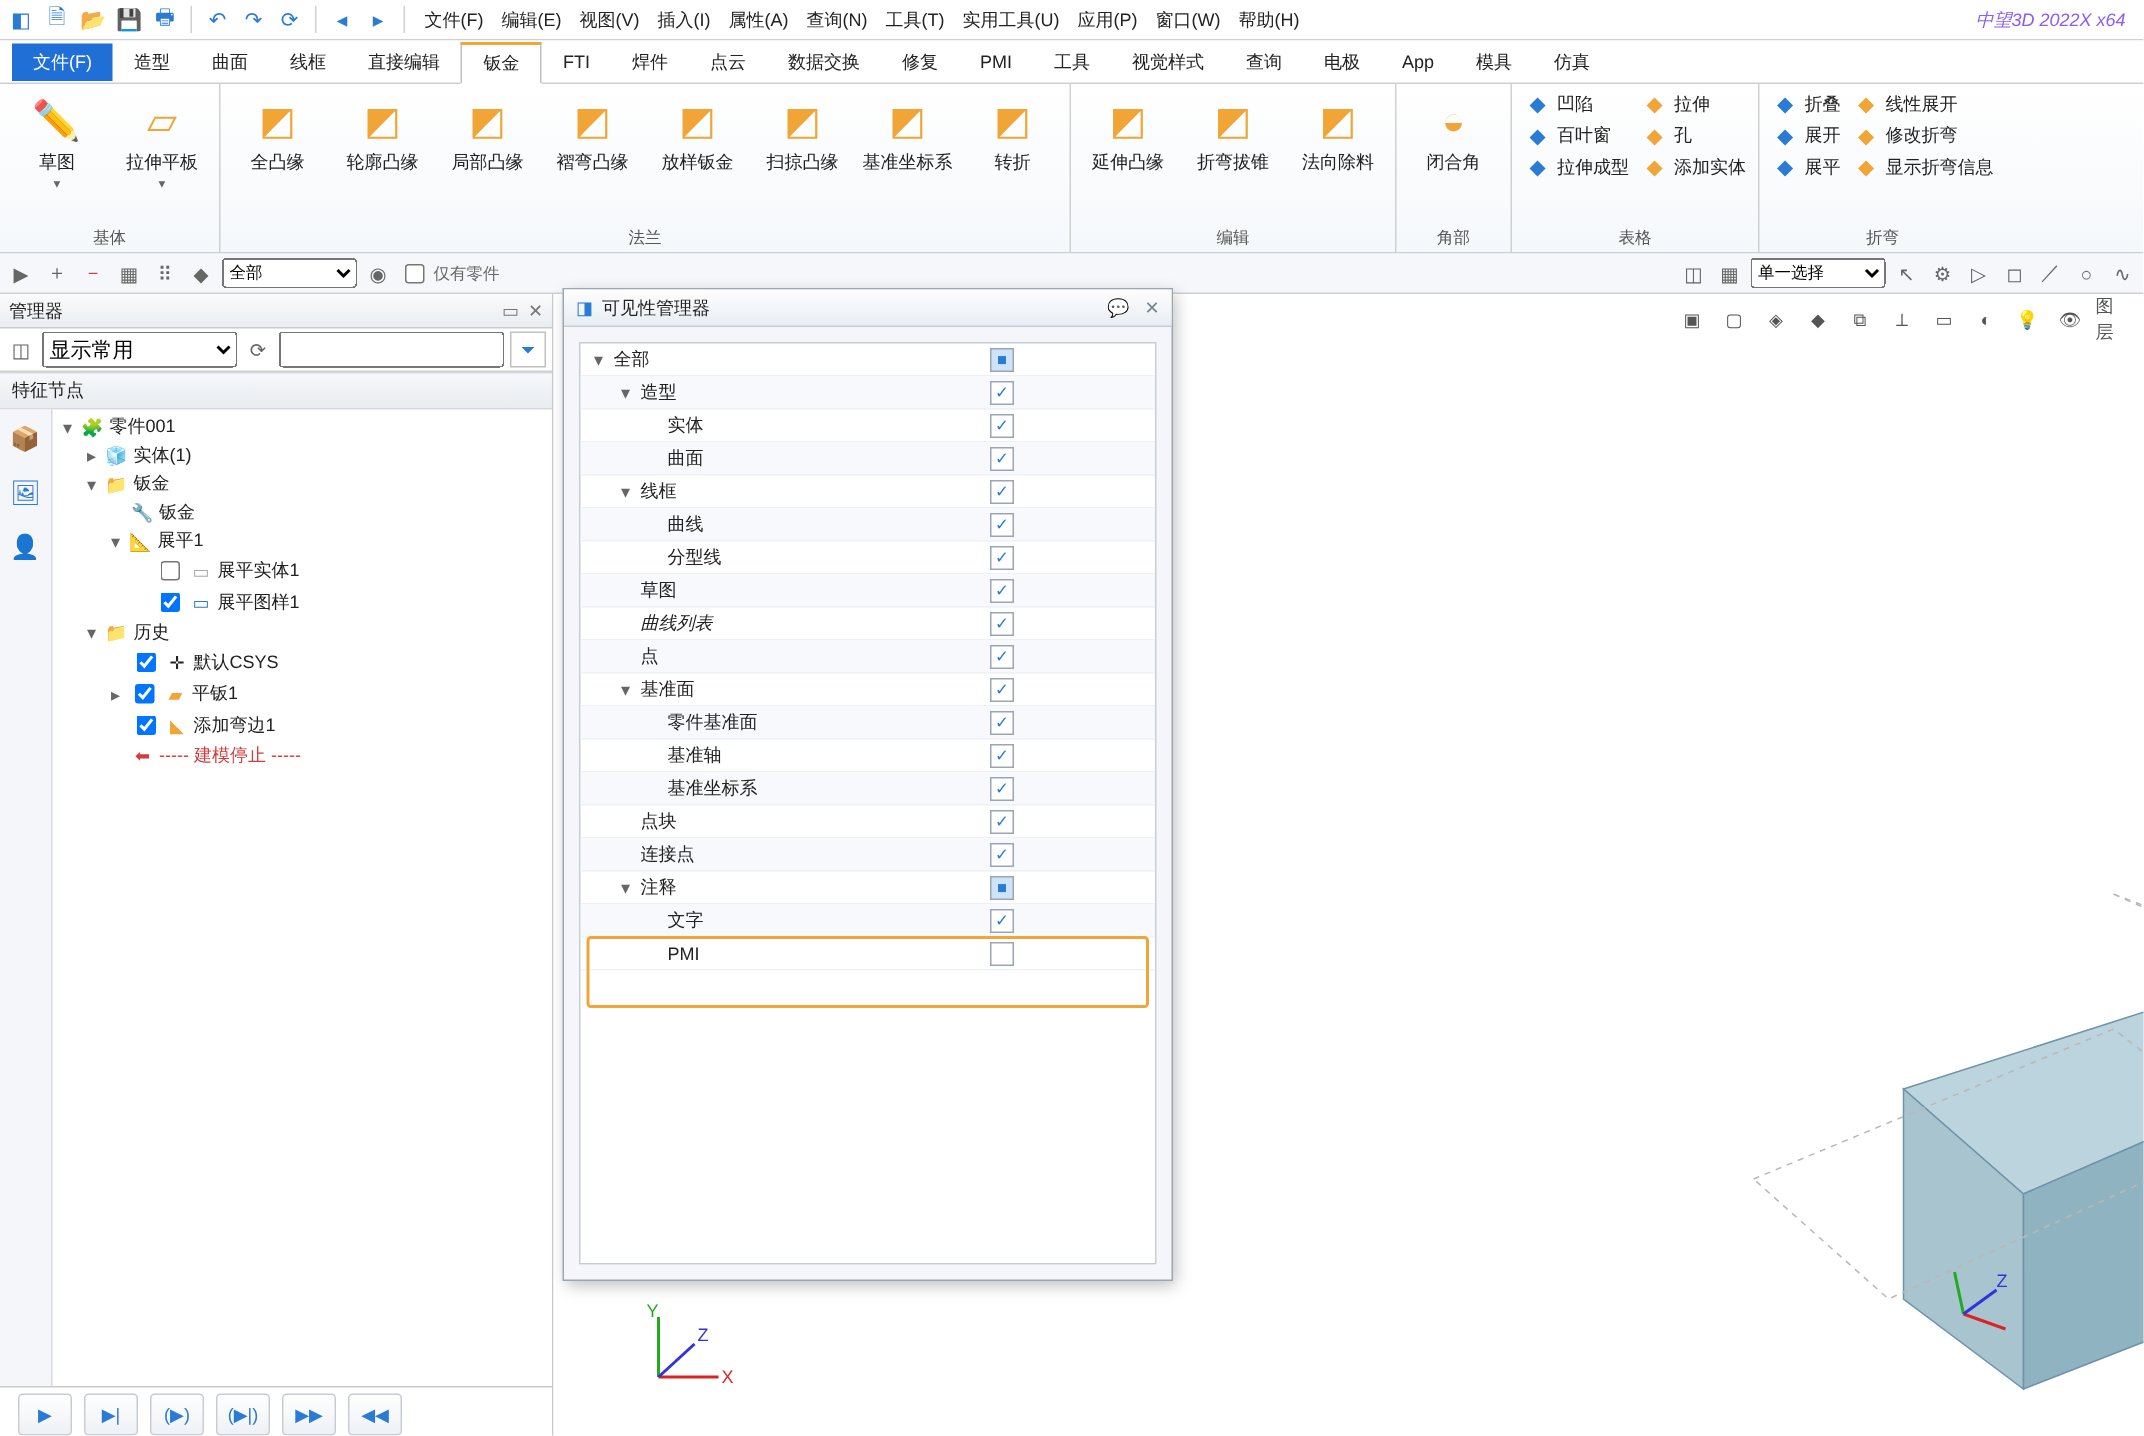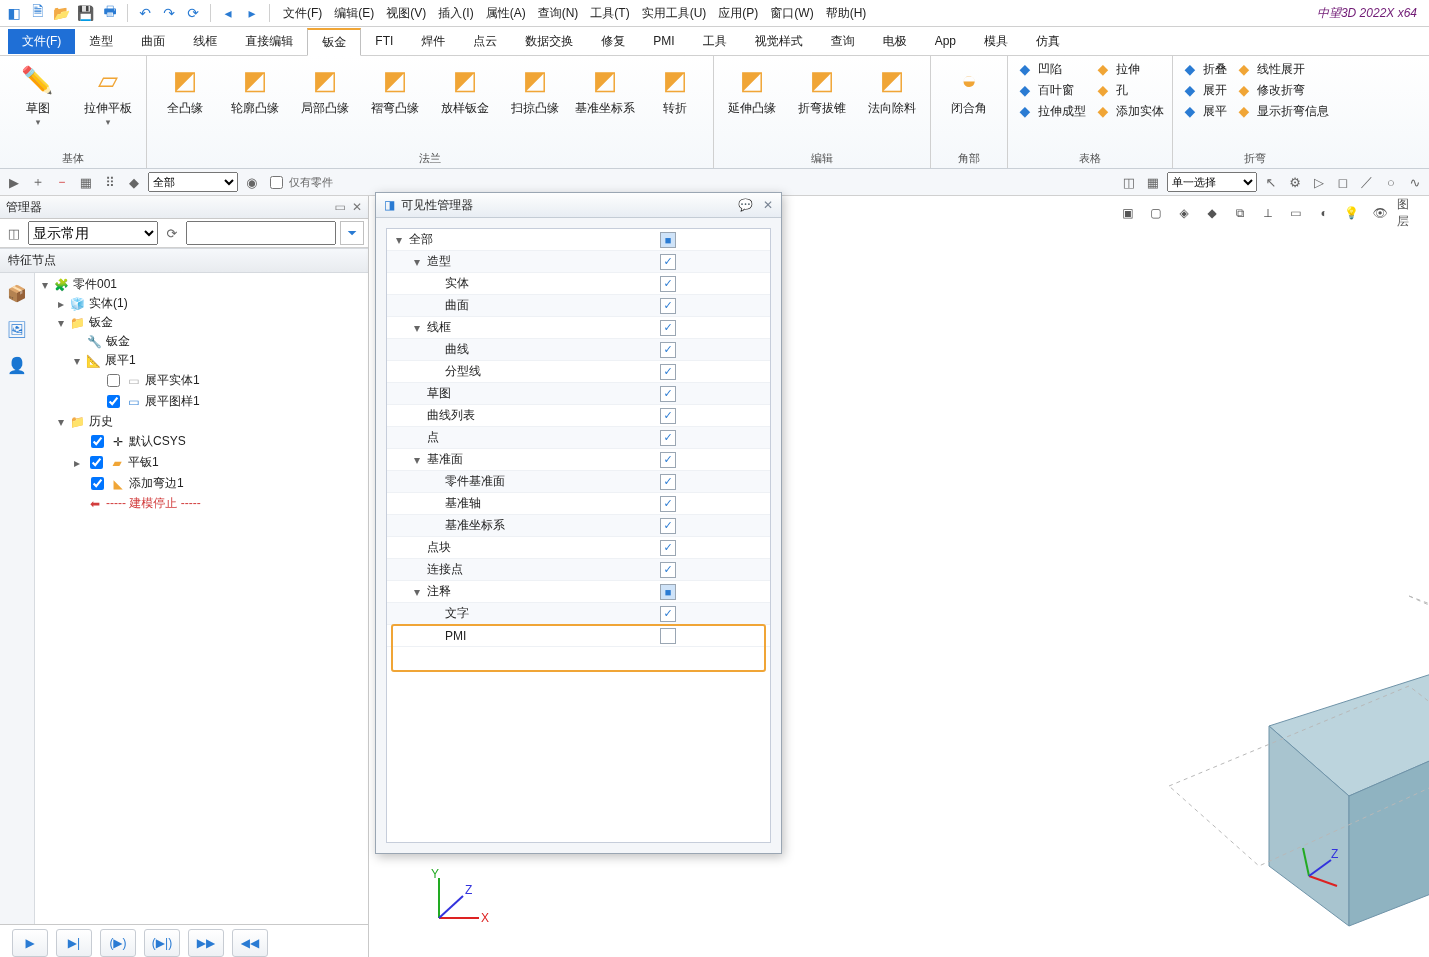--- a/index.html
+++ b/index.html
@@ -3,21 +3,21 @@
 <meta charset="utf-8">
 <style>
 html,body{margin:0;padding:0;font-family:"Microsoft YaHei","Segoe UI",sans-serif;font-size:12px;background:#fff;color:#222;overflow:hidden;width:1429px;height:957px}
 .row{display:flex;align-items:center}
 
 #qabar{height:26px;background:#fff;border-bottom:1px solid #d0d0d0;padding-left:4px;gap:4px}
 .qa-ico{width:20px;height:20px;display:flex;align-items:center;justify-content:center;font-size:14px;color:#3a6fb7;cursor:pointer}
 .qa-ico.orange{color:#e8a02c}
 .qa-sep{width:1px;height:18px;background:#d0d0d0;margin:0 3px}
 .mnu{padding:2px 6px;cursor:pointer;white-space:nowrap}
-#apptitle{margin-left:auto;margin-right:12px;color:#701a75;font-style:italic}
+#apptitle{margin-left:auto;margin-right:12px;color:#8b5cf6;font-style:italic}
 
 #ribtabs{height:28px;background:#fff;border-bottom:1px solid #d0d0d0;padding-left:8px;gap:0}
 .rtab{padding:4px 14px;cursor:pointer}
 .rtab.active{background:#1f6fd6;color:#fff}
 .rtab.selected{background:#fff;border:1px solid #c0c0c0;border-bottom:1px solid #fff;margin-bottom:-1px;border-top:2px solid #f0a536}
 
 #ribbon{height:112px;background:linear-gradient(#fff,#f5f8fb);border-bottom:1px solid #c9cfd6;display:flex}
 .rgrp{border-right:1px solid #d0d0d0;display:flex;flex-direction:column;align-items:center;padding:4px 8px 2px}
 .rgrp .btns{flex:1;display:flex;gap:10px;align-items:flex-start}
 .bigbtn{display:flex;flex-direction:column;align-items:center;width:60px;cursor:pointer;font-size:12px;text-align:center}
@@ -531,21 +531,21 @@
           <div class="vrow">
             <div class="cA" style="padding-left: 24px;">
               <span class="tw"></span>
               <span>草图</span>
             </div>
             <div class="cB">
               <span class="vchk ">✓</span>
             </div>
           </div>
           <div class="vrow">
-            <div class="cA" style="padding-left: 24px;">
+            <div class="cA" style="padding-left: 24px; font-style: italic;">
               <span class="tw"></span>
               <span>曲线列表</span>
             </div>
             <div class="cB">
               <span class="vchk ">✓</span>
             </div>
           </div>
           <div class="vrow">
             <div class="cA" style="padding-left: 24px;">
               <span class="tw"></span>

